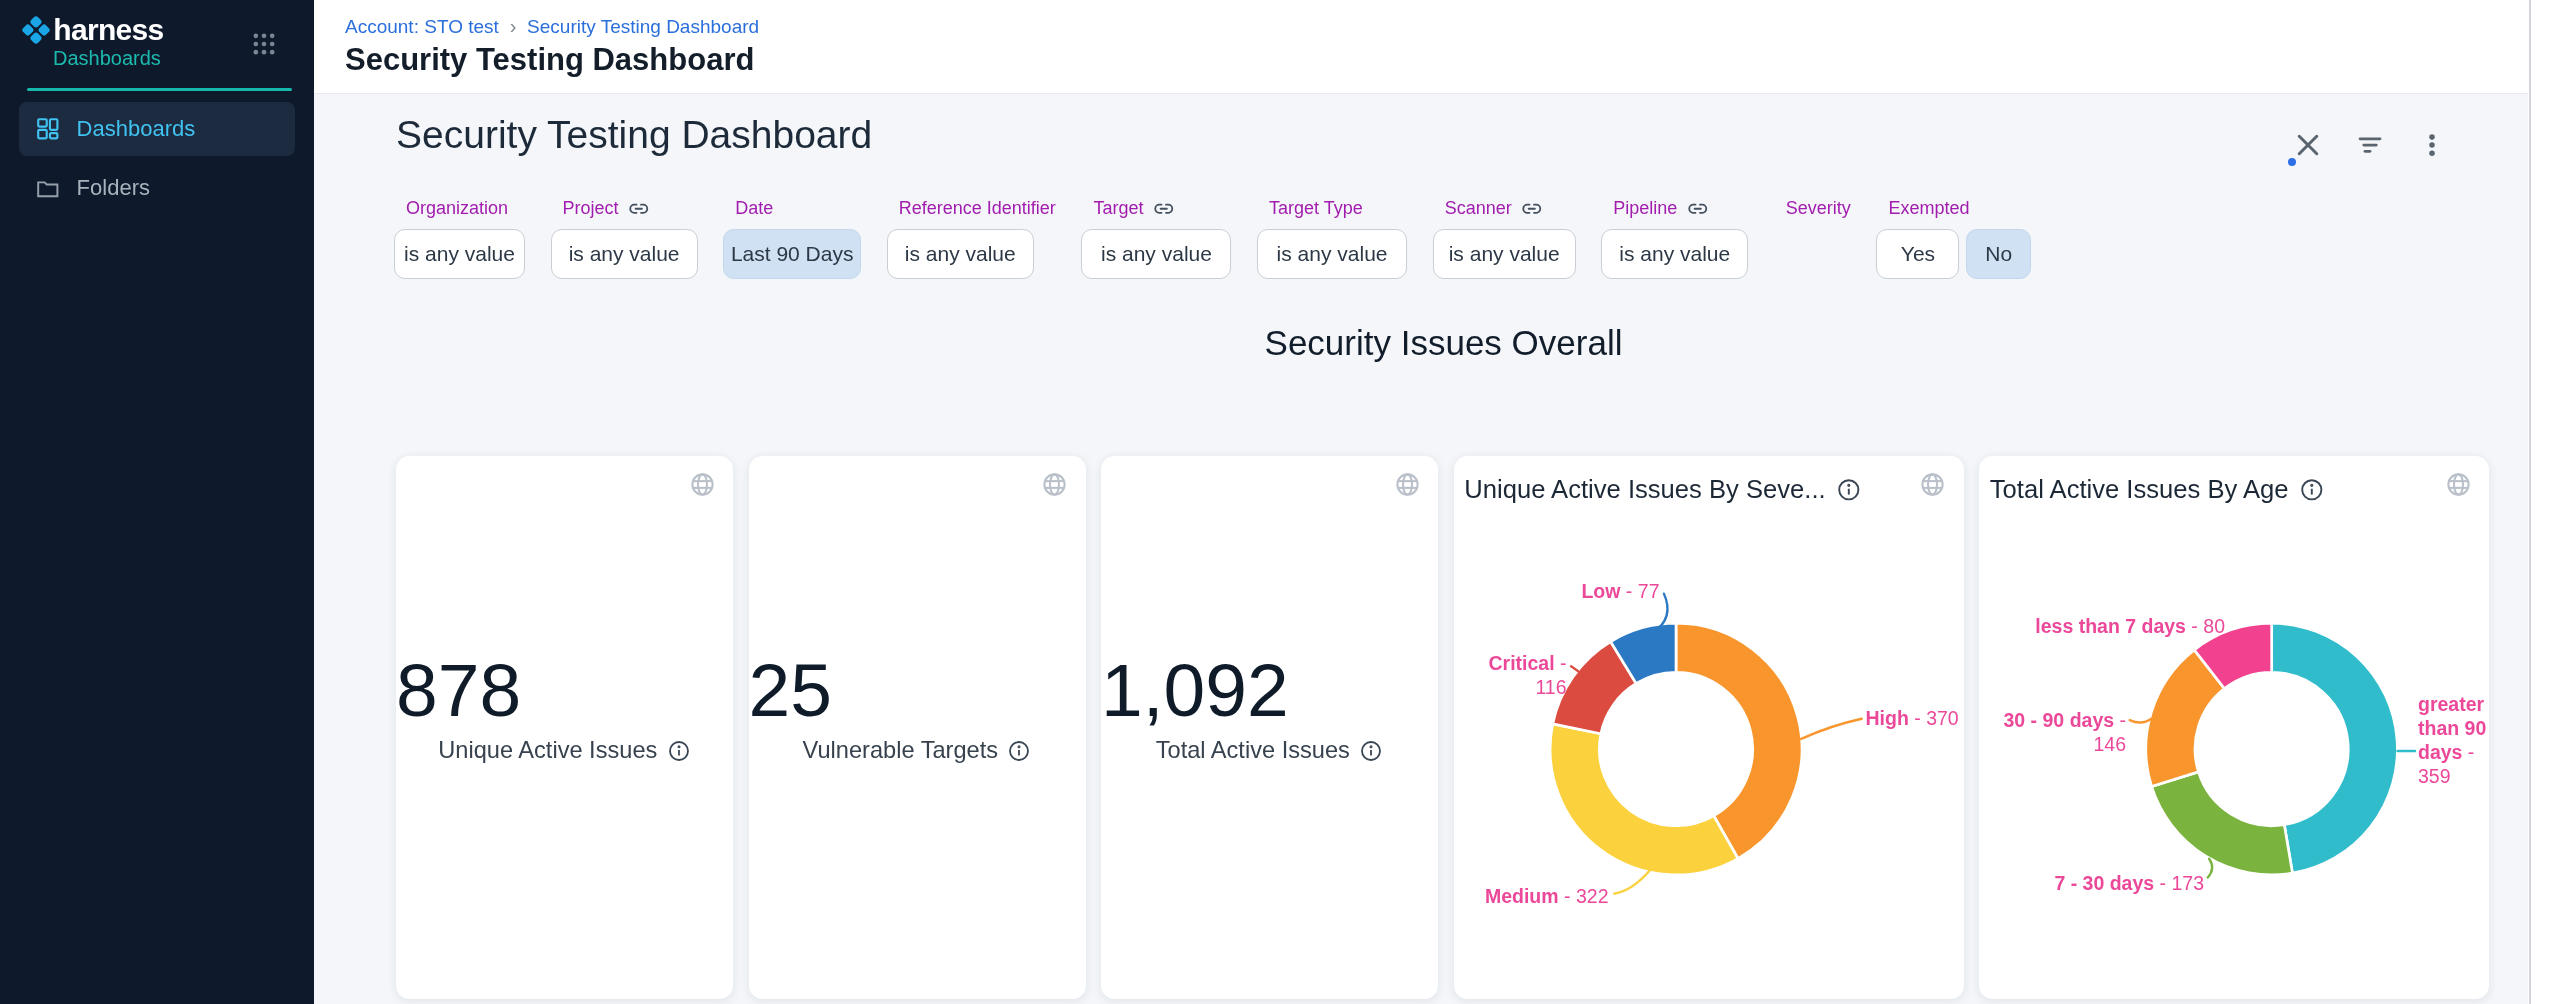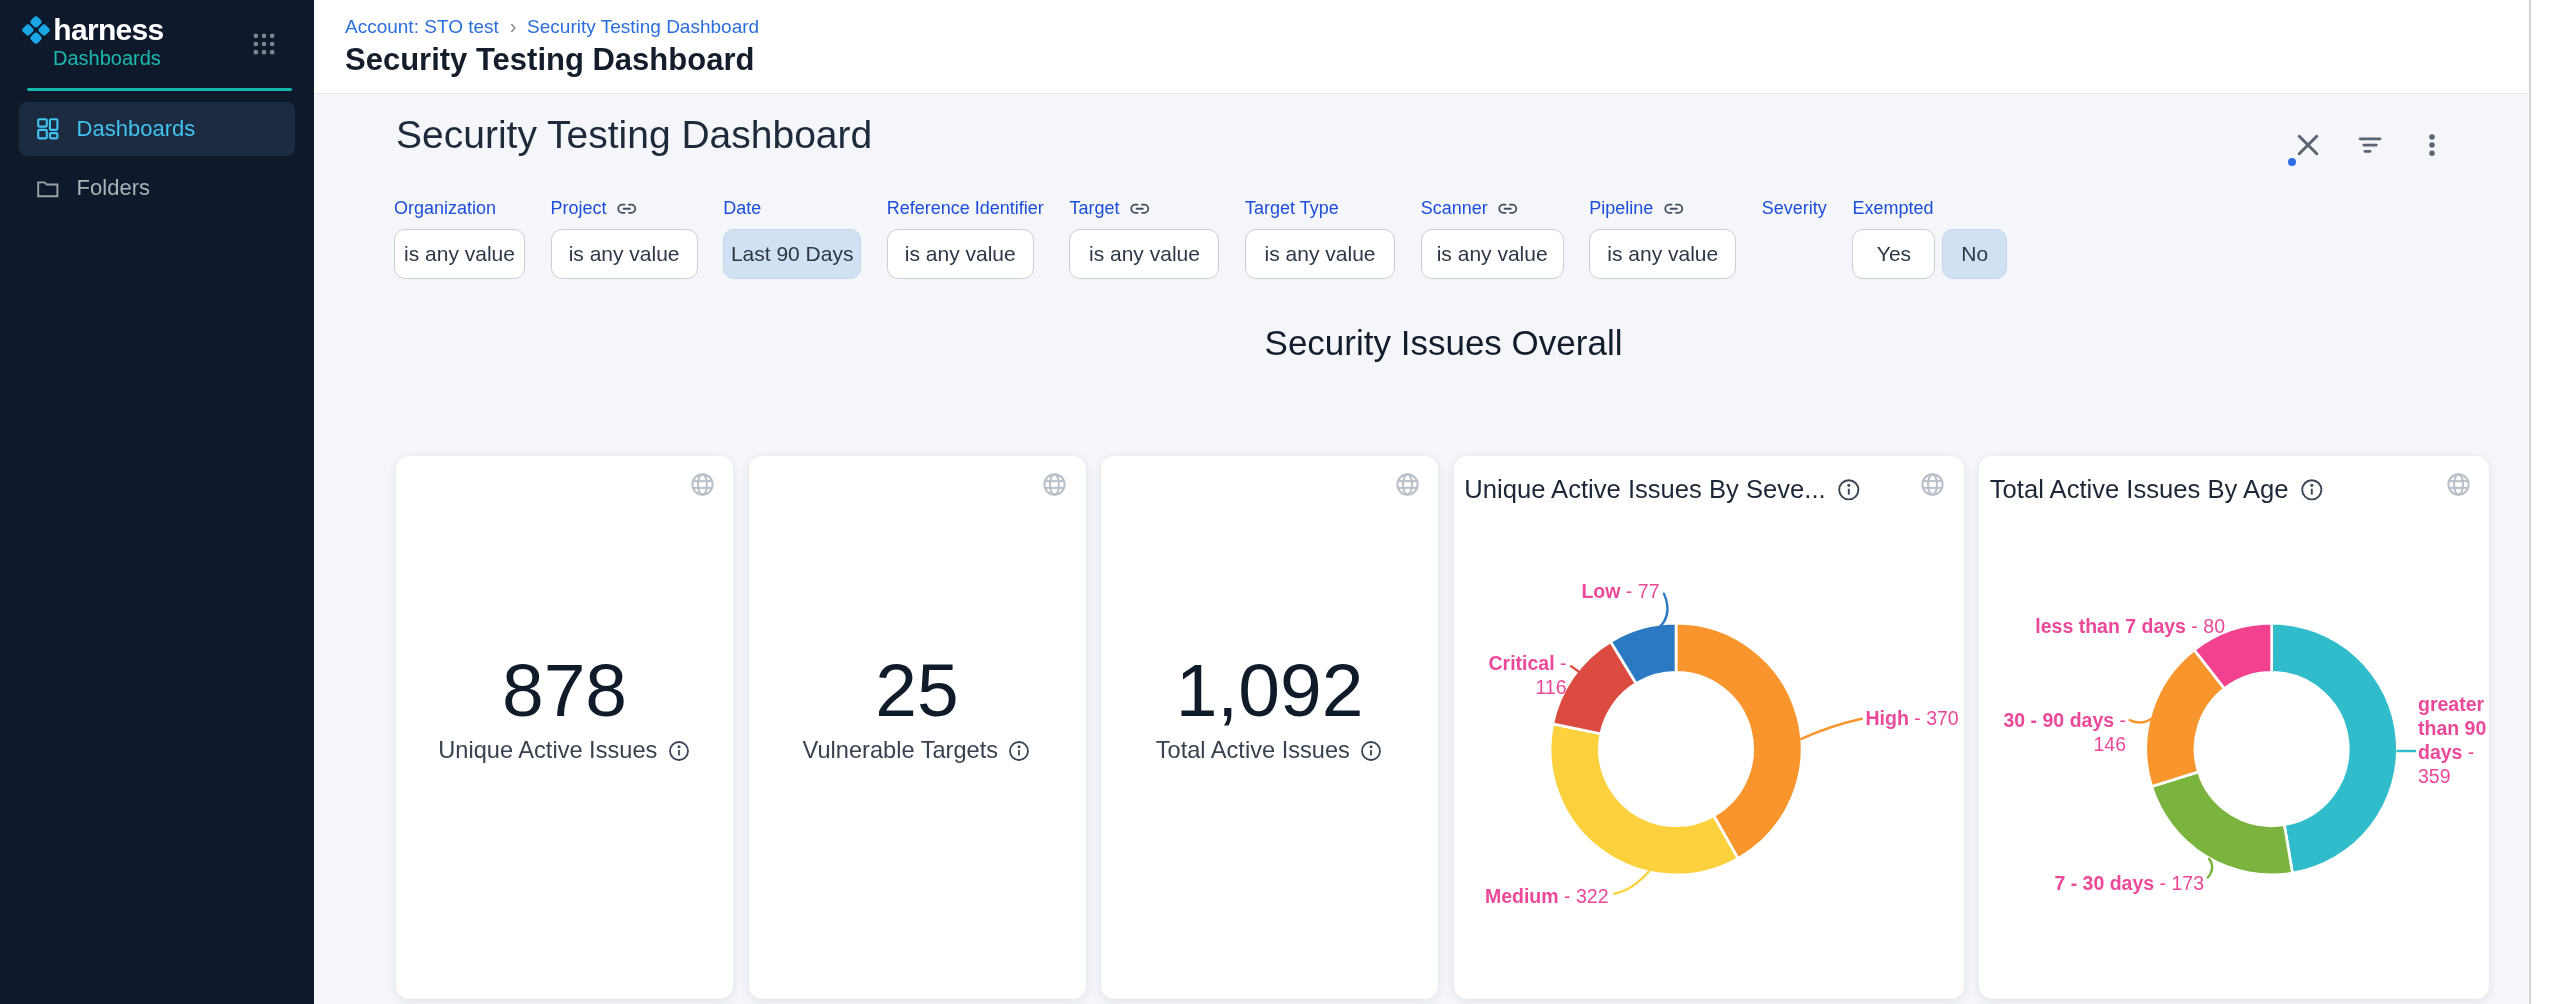--- a/index.html
+++ b/index.html
@@ -33,35 +33,35 @@
   .dash-heading{position:absolute;left:396px;top:113px;font-size:39px;color:#1c2a3a;}
 
   .hdr-icons{position:absolute;left:2292px;top:129px;display:flex;gap:31px;align-items:center;}
   .icon-btn{width:31px;height:31px;display:flex;align-items:center;justify-content:center;cursor:pointer;}
   .pointer-dot{position:absolute;left:2288px;top:158px;width:8px;height:8px;border-radius:50%;background:#2e6ee6;}
 
   
   .filters{position:absolute;left:394px;top:195px;display:flex;gap:25.6px;}
   .fgroup{display:flex;flex-direction:column;}
   .flabel-row{display:flex;align-items:center;gap:9.4px;height:27px;margin-bottom:6.7px;}
-  .flabel{font-size:18px;color:#1d4ed8;}
+  .flabel{font-size:18px;color:#a21caf;margin-left:12px;}
   .filter-btn{height:50px;border:1.3px solid #c9ced4;border-radius:10.8px;background:#fff;font-size:21px;color:#2c3845;display:flex;align-items:center;justify-content:center;box-sizing:border-box;cursor:pointer;padding:0 6.7px;}
   .filter-btn.hl{background:#cfe1f3;border-color:#c3d6ec;}
   .toggle-row{display:flex;gap:6.7px;}
 
   
   .section-title{position:absolute;left:396px;top:323px;width:2095px;text-align:center;font-size:35px;color:#121d2b;}
 
   
   .cards{position:absolute;left:396px;top:456px;display:flex;gap:15.5px;}
   .card{position:relative;background:#fff;border-radius:13.5px;height:543px;box-shadow:0 2px 9.4px rgba(40,60,80,0.10);}
   .stat-card{width:337px;}
   .chart-card{width:510px;}
   .globe{position:absolute;top:15px;right:17.5px;}
-  .stat-value{position:absolute;top:197px;left:0;width:100%;text-align:center;font-size:75px;line-height:75px;color:#0f1b29;}
+  .stat-value{position:absolute;top:197px;left:0;width:100%;font-size:75px;line-height:75px;color:#0f1b29;}
   .stat-label{position:absolute;top:281px;left:0;width:100%;display:flex;align-items:center;justify-content:center;gap:9.4px;font-size:23.6px;color:#37424e;}
   .chart-title-row{position:absolute;top:19px;left:10.8px;display:flex;align-items:center;gap:10.8px;max-width:431px;}
   .chart-title{font-size:25.6px;color:#1d2837;white-space:nowrap;}
   .chart-body{position:absolute;left:0;top:0;width:510px;height:543px;}
   .chart-body svg{position:absolute;left:0;top:0;}
   .dlabel{position:absolute;font-size:19.5px;color:#ec4899;line-height:24px;}
   .dlabel b{font-weight:700;}
   .dlabel .val::before{content:" - ";font-weight:400;}
   .dlabel .val{font-weight:400;}
 </style>

